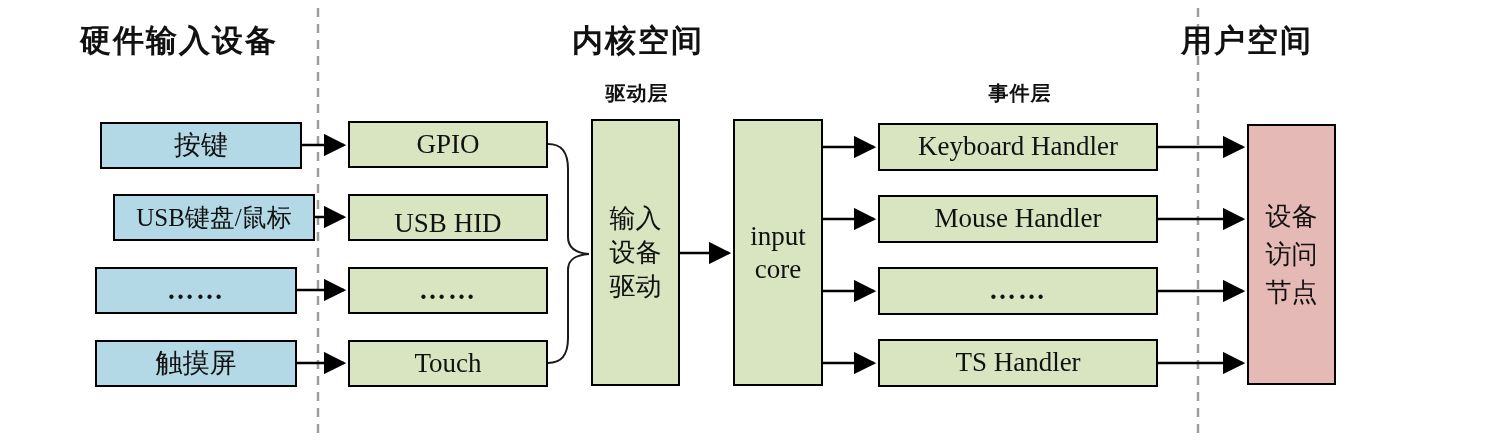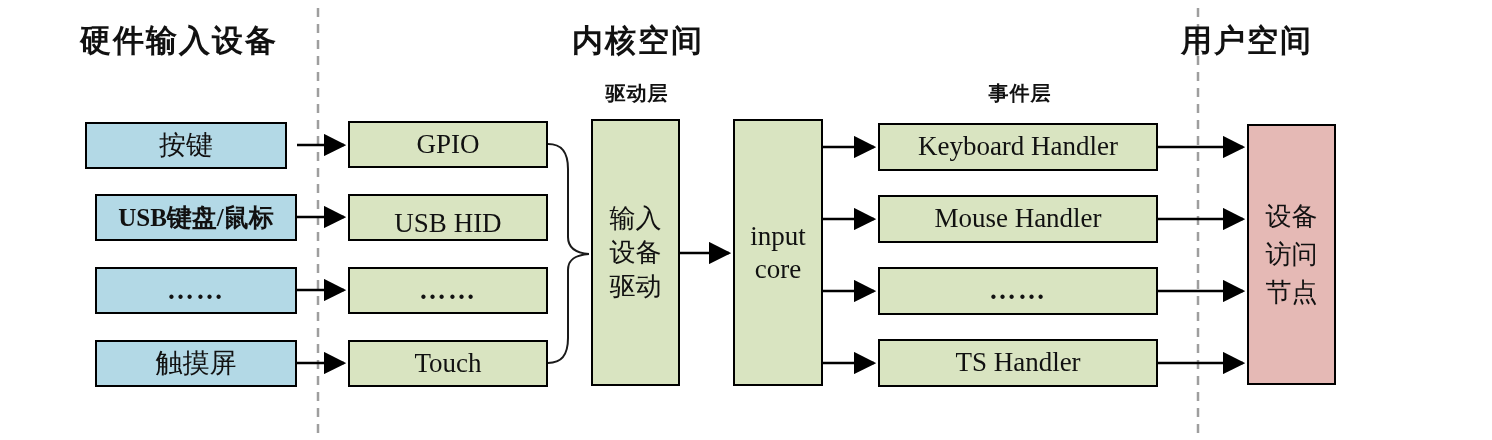--- a/index.html
+++ b/index.html
@@ -90,24 +90,24 @@
   </svg>
 
   <div class="abs section-title" style="left:80px;top:20px;width:232px;">硬件输入设备</div>
   <div class="abs section-title" style="left:572px;top:20px;width:260px;">内核空间</div>
   <div class="abs section-title" style="left:1181px;top:20px;width:220px;">用户空间</div>
 
   <div class="abs layer-label" style="left:567px;top:80px;width:140px;">驱动层</div>
   <div class="abs layer-label" style="left:716px;top:80px;width:140px;margin-top:43px;">核心层</div>
   <div class="abs layer-label" style="left:950px;top:80px;width:140px;">事件层</div>
 
-  <div class="abs box hw" style="left:85px;top:122px;width:202px;height:47px;">
+  <div class="abs box hw" style="left:100px;top:122px;width:202px;height:47px;">
     <span>按键</span>
   </div>
-  <div class="abs box hw" style="left:95px;top:194px;width:202px;height:47px;font-size:25px;font-weight:bold;">
+  <div class="abs box hw" style="left:113px;top:194px;width:202px;height:47px;font-size:25px;">
     <span>USB键盘/鼠标</span>
   </div>
   <div class="abs box hw" style="left:95px;top:267px;width:202px;height:47px;">
     <span class="ellipsis">……</span>
   </div>
   <div class="abs box hw" style="left:95px;top:340px;width:202px;height:47px;">
     <span>触摸屏</span>
   </div>
 
   <div class="abs box krn" style="left:348px;top:121px;width:200px;height:47px;">

